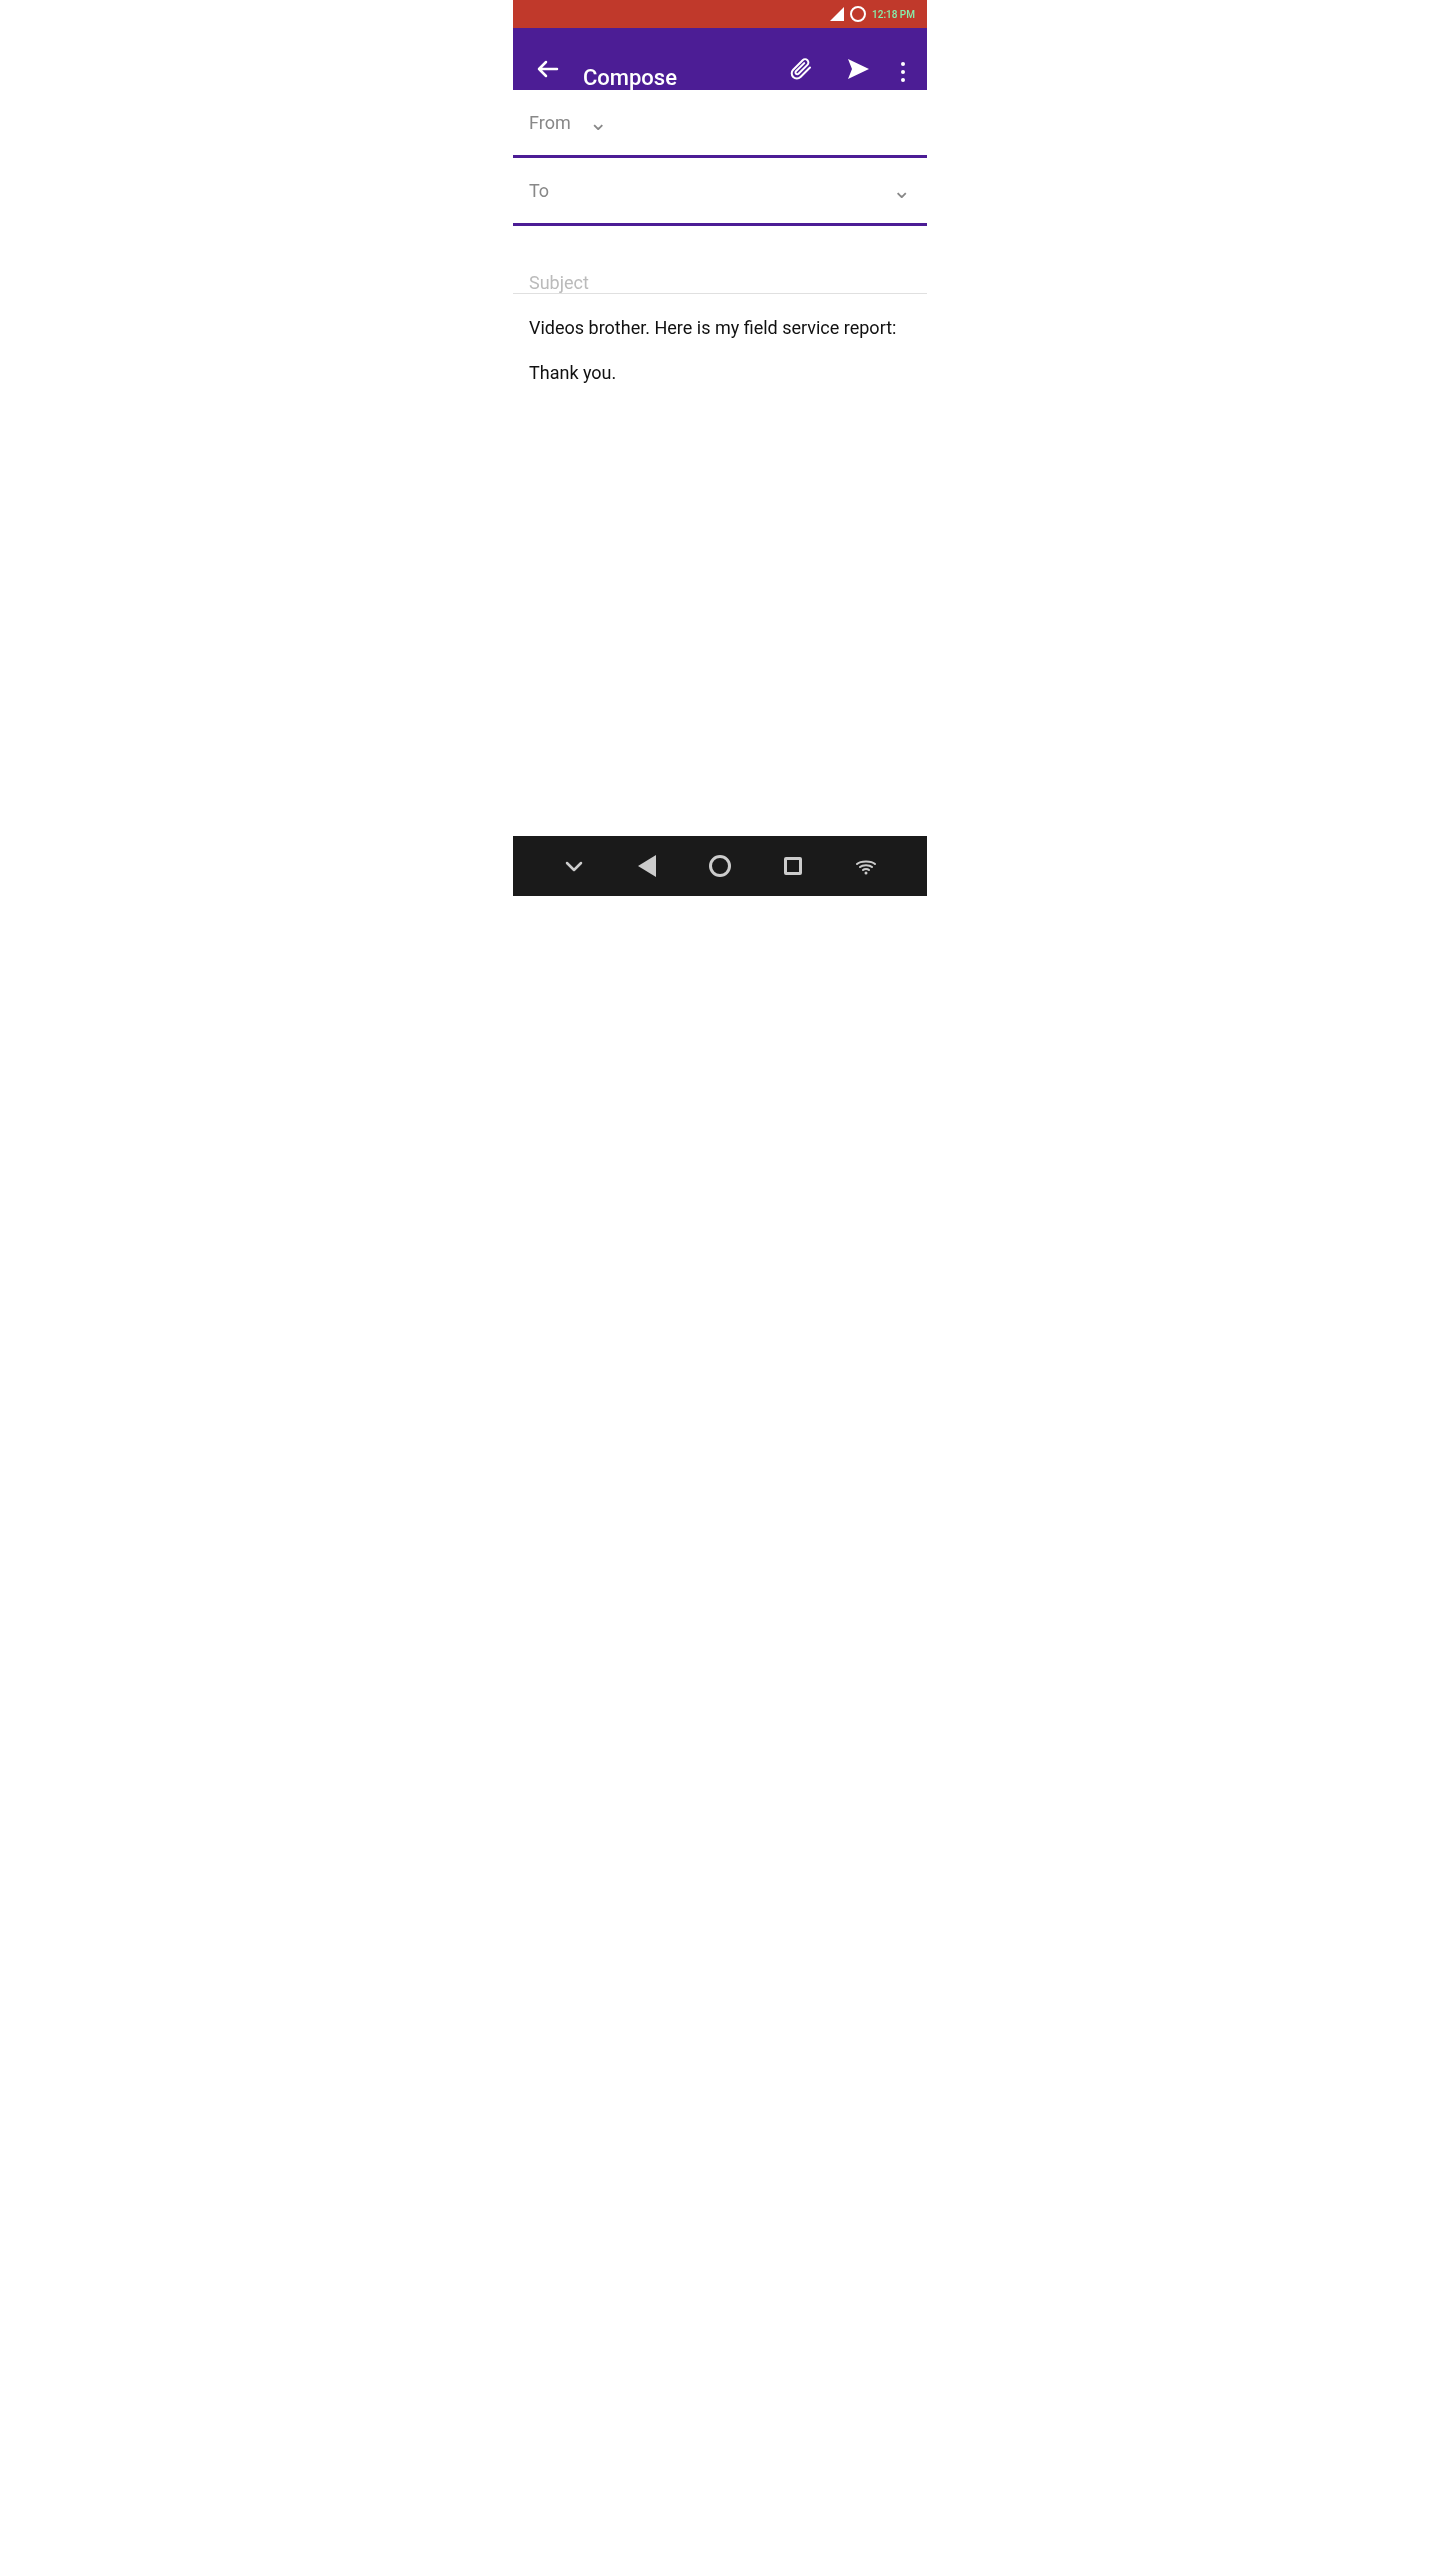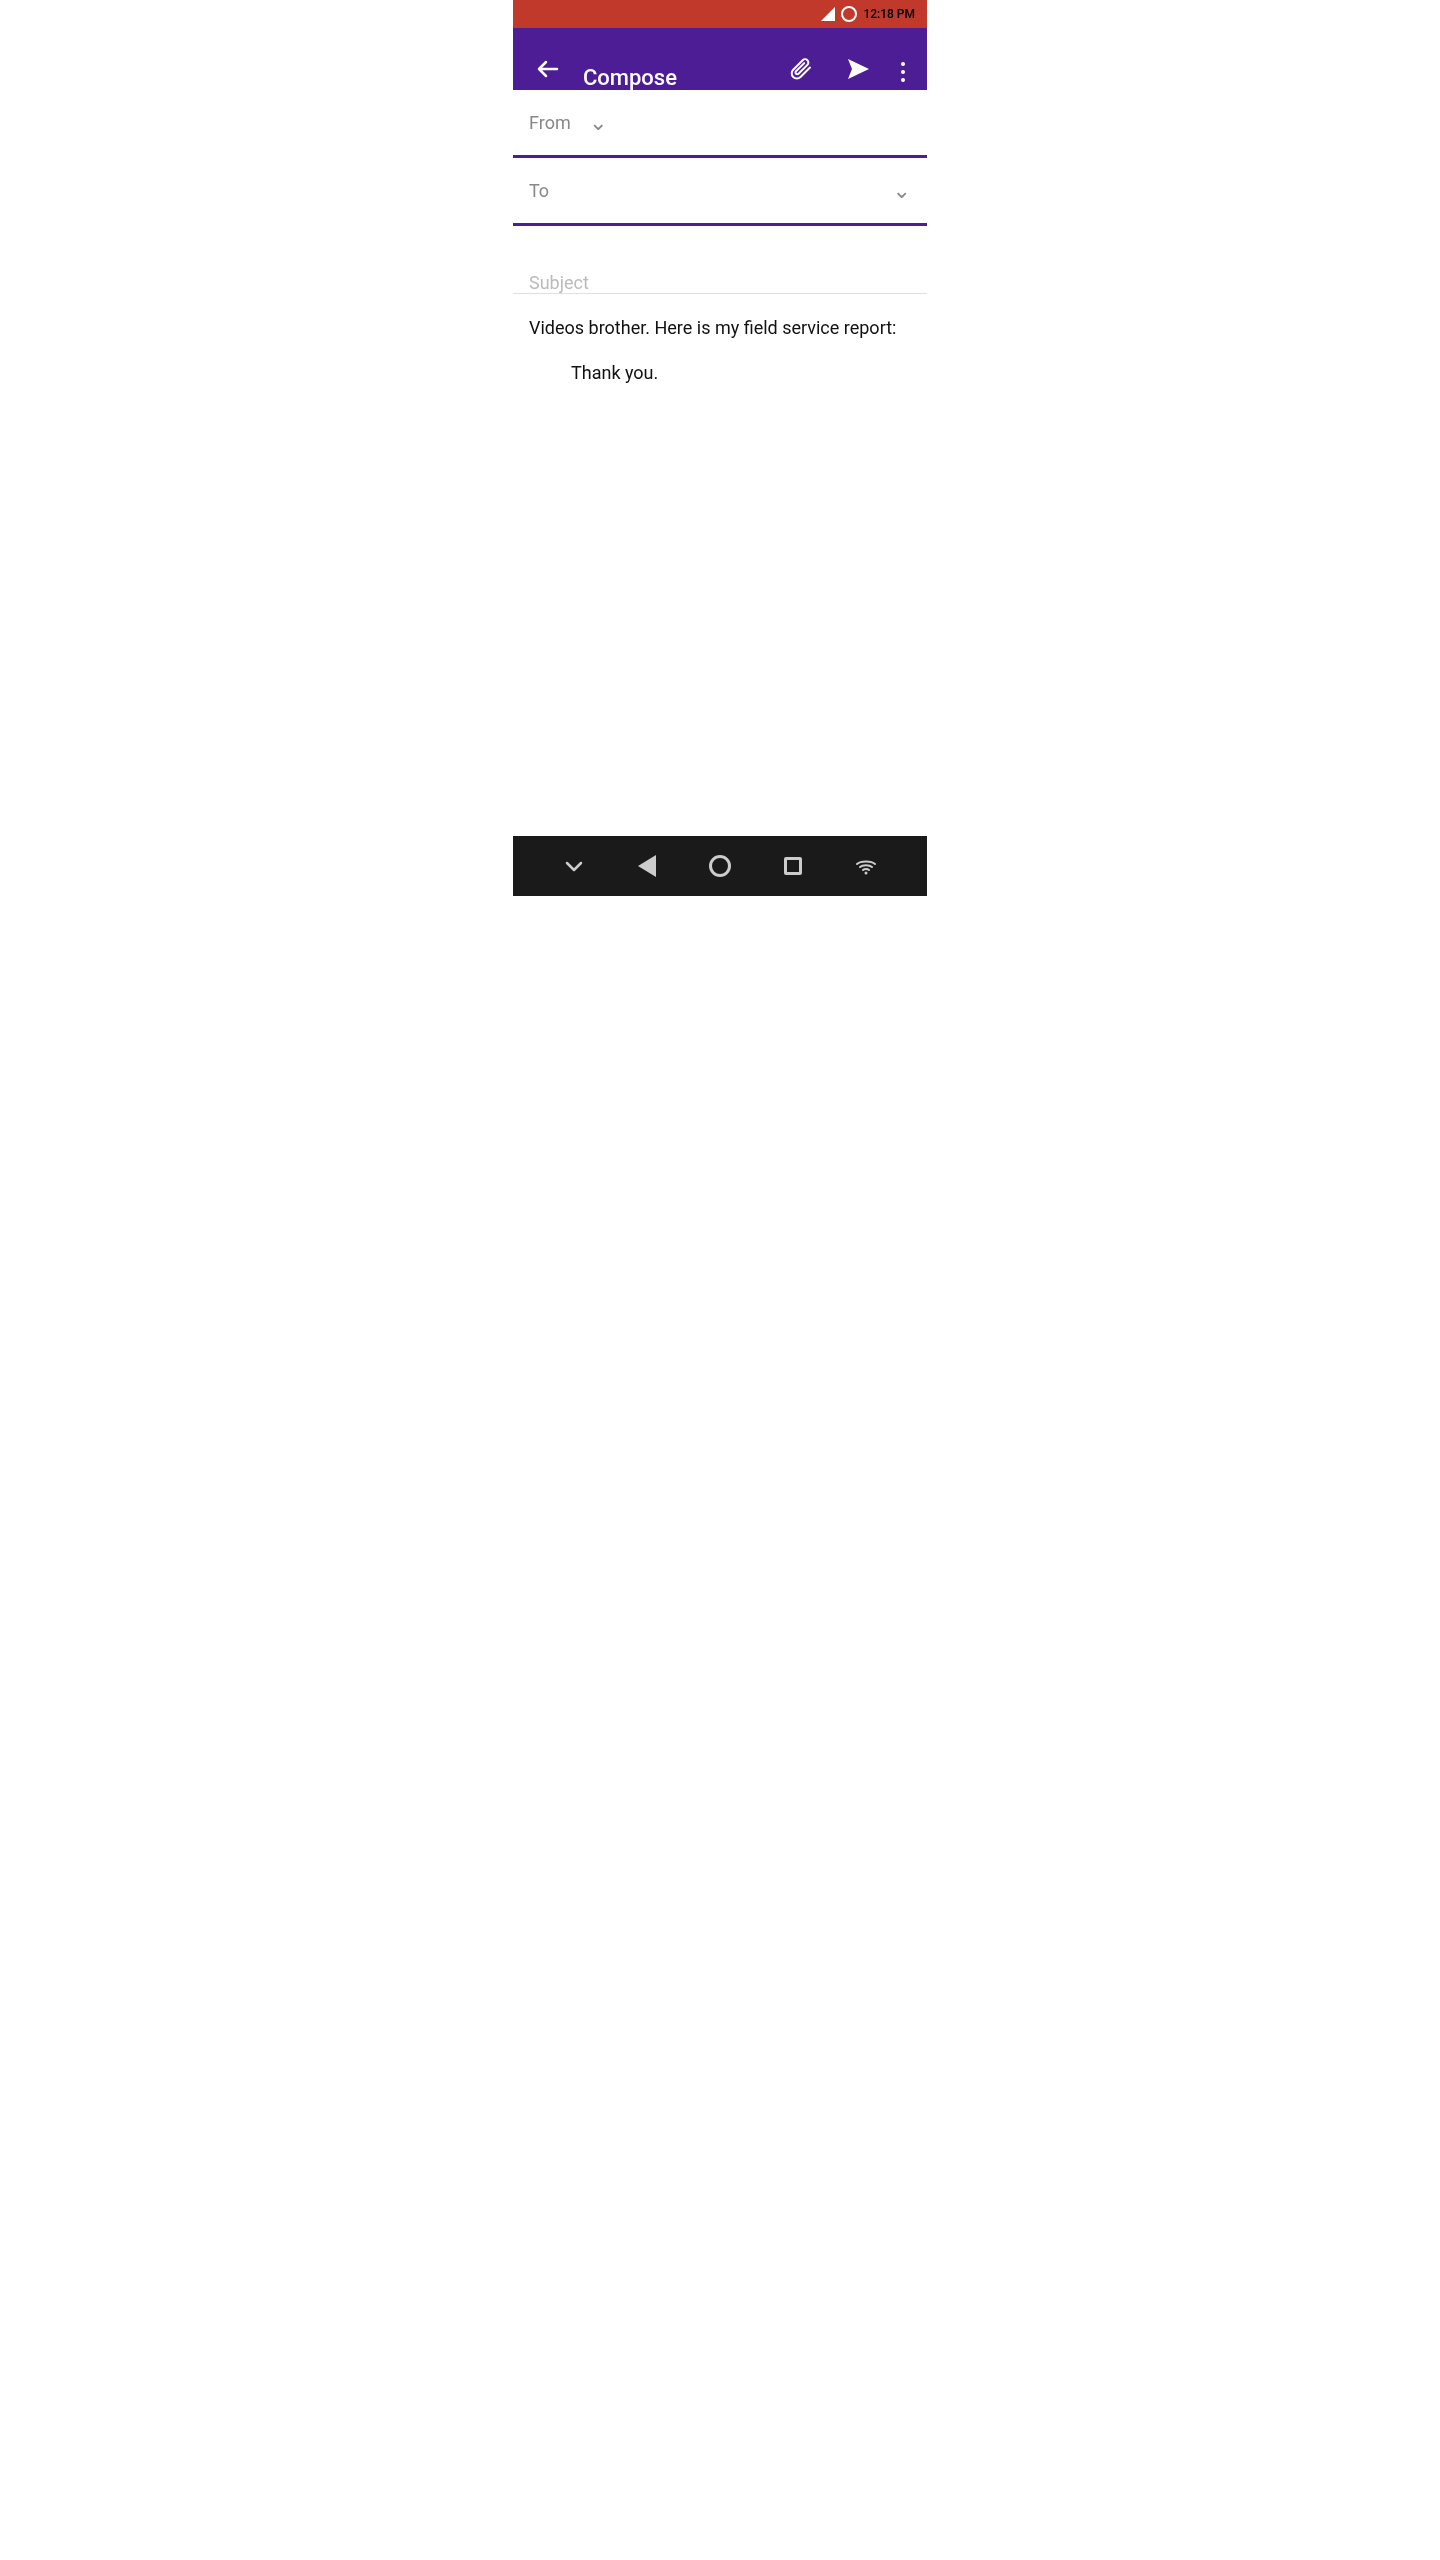--- a/index.html
+++ b/index.html
@@ -32,22 +32,22 @@
       gap: 6px;
     }
 
     .status-icons {
       display: flex;
       align-items: center;
       gap: 6px;
     }
 
     .status-time {
-      color: #000000;
-      font-size: 12px;
+      color: #86efac;
+      font-size: 10px;
       font-weight: 500;
     }
 
     
     .app-bar {
       background: #4c1d95;
       height: 62px;
       display: flex;
       align-items: flex-end;
       padding: 0 14px;
@@ -255,21 +255,21 @@
   <span class="field-placeholder"></span>
   <span class="chevron-down">⌄</span>
 </div>
 
 <div class="subject-field">
   <span class="subject-placeholder">Subject</span>
 </div>
 
 <div class="compose-body">
   <p>Videos brother. Here is my field service report:</p>
-  <p style="margin-top: 16px; margin-left: 42px;">Thank you.</p>
+  <p style="margin-top: 16px;">Thank you.</p>
 </div>
 
 <div class="bottom-nav">
   <div class="nav-btn">
     <svg width="22" height="22" viewBox="0 0 22 22" fill="none">
       <path d="M4 8L11 15L18 8" stroke="#cccccc" stroke-width="2.5" stroke-linecap="round" stroke-linejoin="round"></path>
     </svg>
   </div>
   <div class="nav-btn">
     <div class="nav-back"></div>

